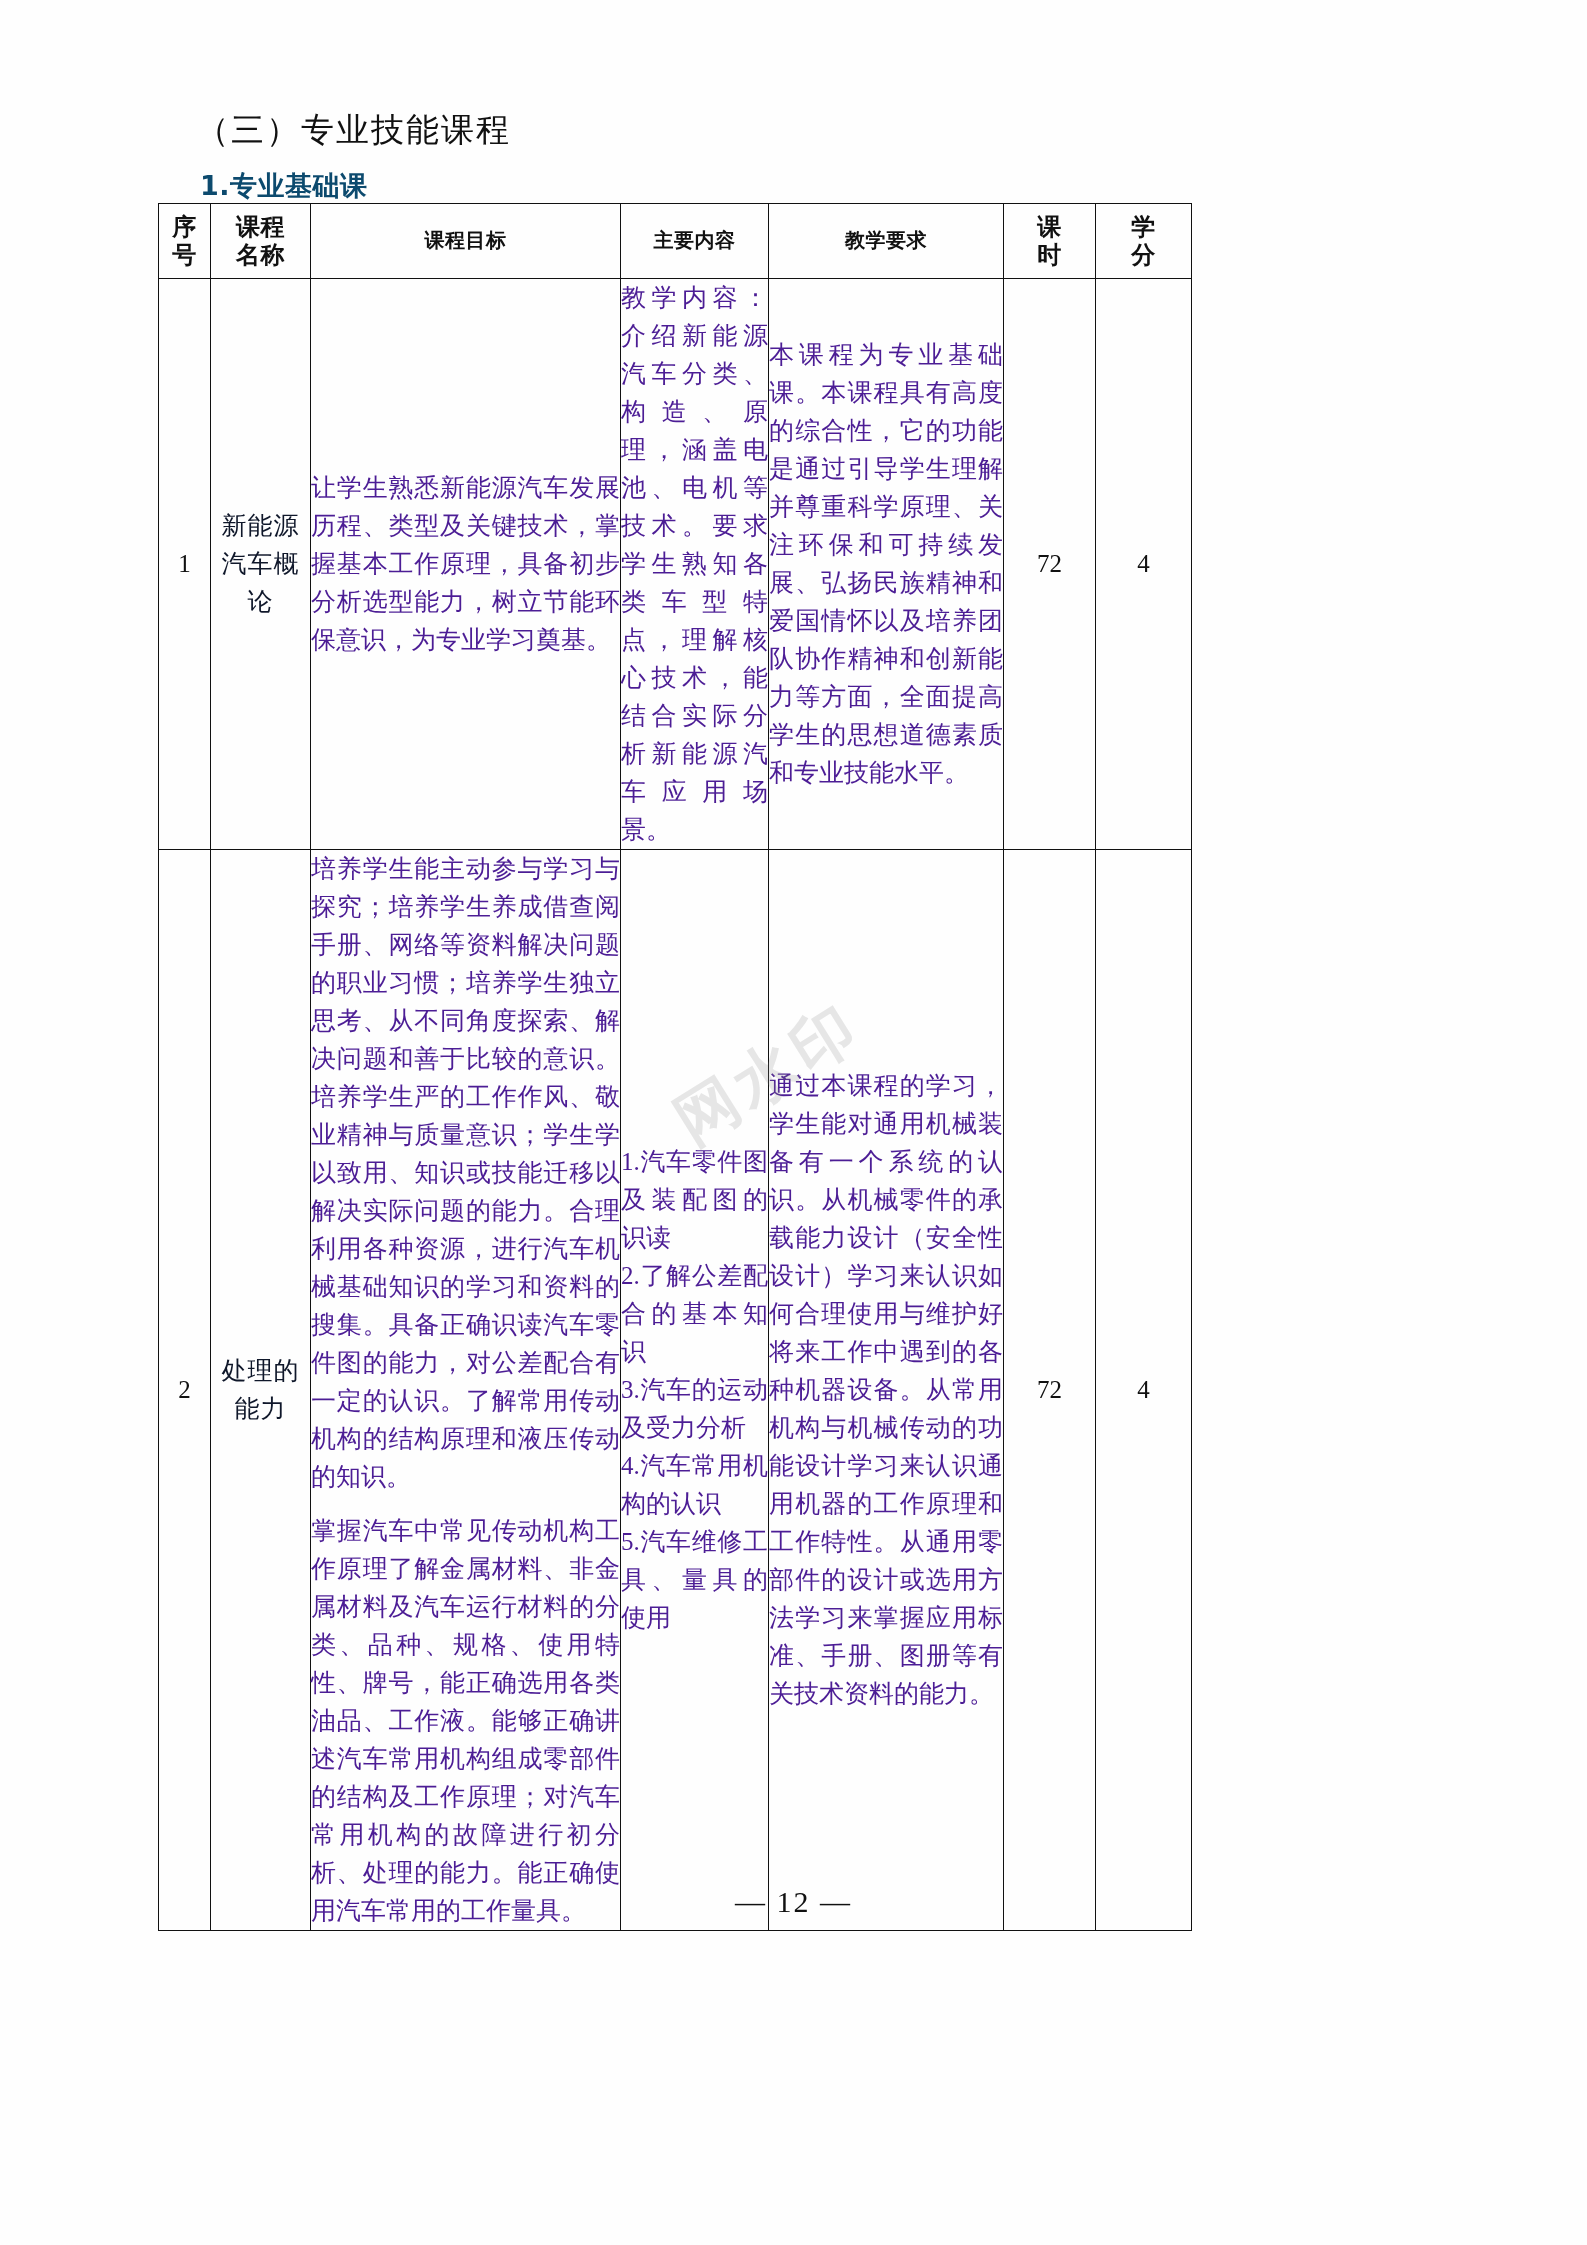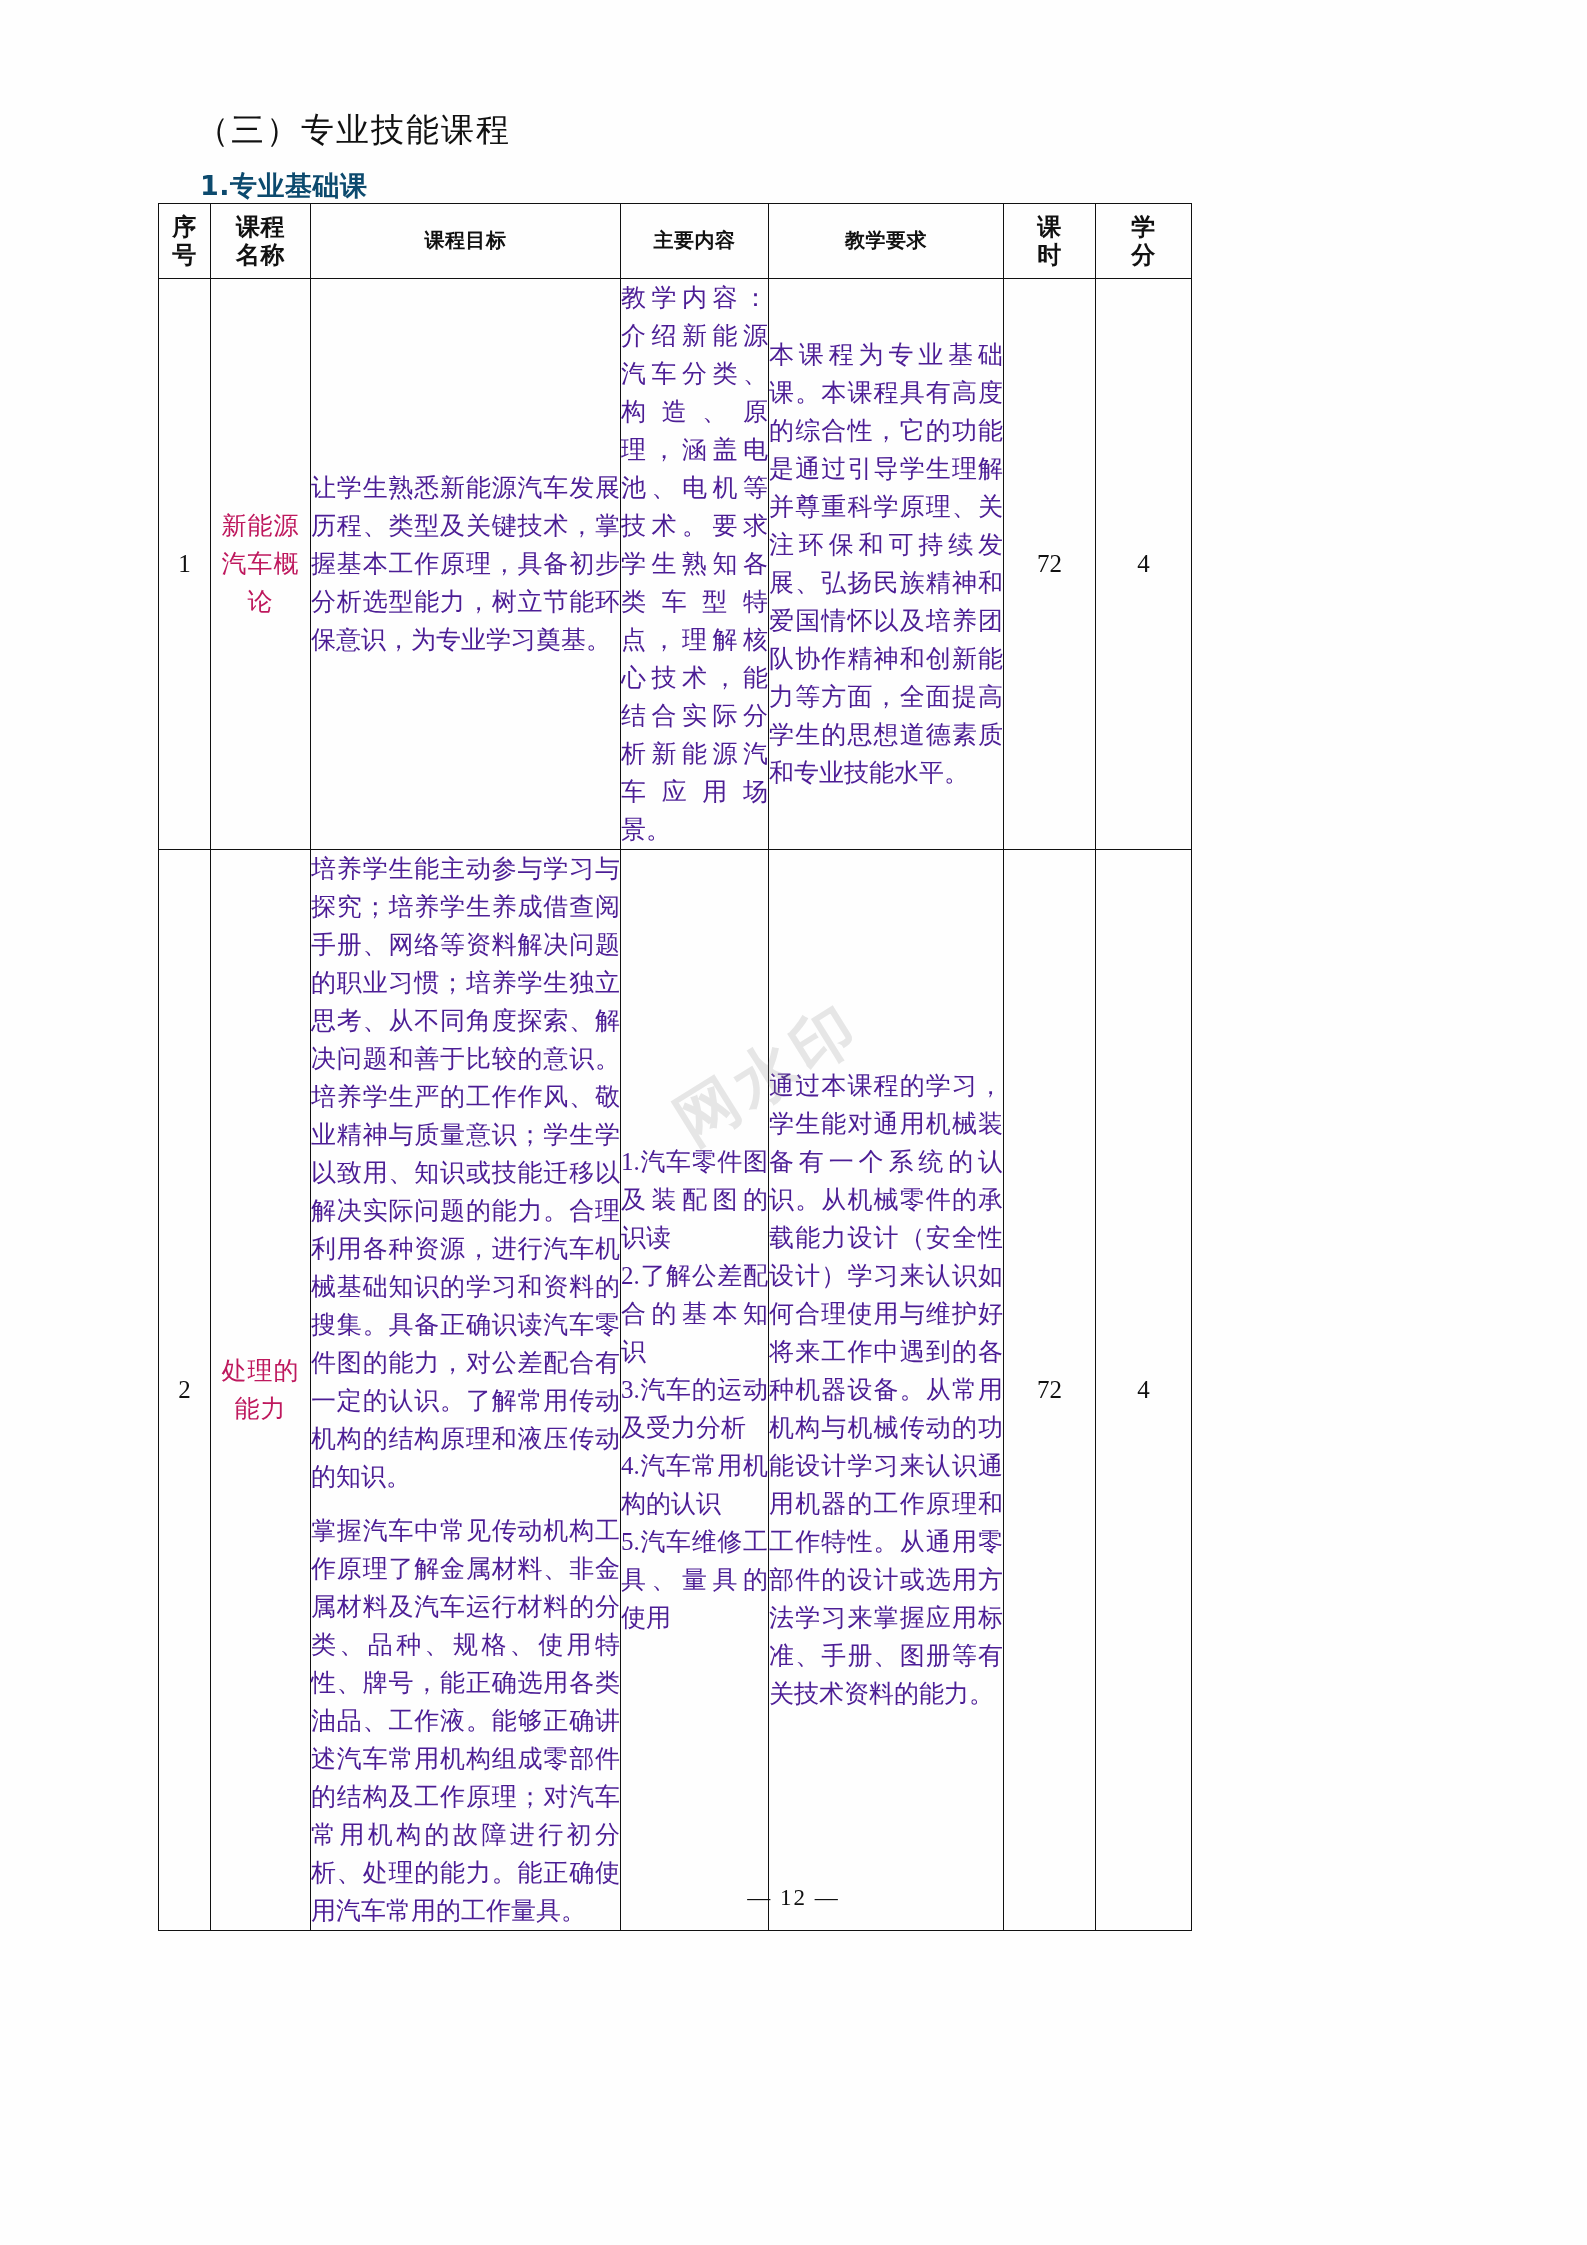--- a/index.html
+++ b/index.html
@@ -91,21 +91,21 @@
     font-size: 25px;
     font-family: "Liberation Serif", "DejaVu Serif", serif;
     color: #111;
   }
   td.name {
     text-align: center;
     font-size: 25px;
     line-height: 1.52;
     letter-spacing: 1px;
     padding: 0 8px;
-    color: #be185d;
+    color: #0f172a;
   }
   td.cell {
     font-size: 25px;
     line-height: 1.52;
     padding: 18px 12px;
     color: #4c1d95;
   }
   td.goal  { text-align: justify; text-align-last: left; }
   td.content { text-align: justify; text-align-last: left; padding: 18px 10px; }
   td.req   { text-align: justify; text-align-last: left; padding: 18px 12px; }
@@ -132,21 +132,21 @@
     white-space: nowrap;
   }
 
   
   .page-number {
     position: absolute;
     left: 0;
     right: 0;
     top: 1885px;
     text-align: center;
-    font-size: 23px;
+    font-size: 30px;
     font-family: "Liberation Serif", "DejaVu Serif", serif;
     letter-spacing: 2px;
     color: #111;
   }
 </style>
 </head>
 <body>
 
 <div class="page">
 

